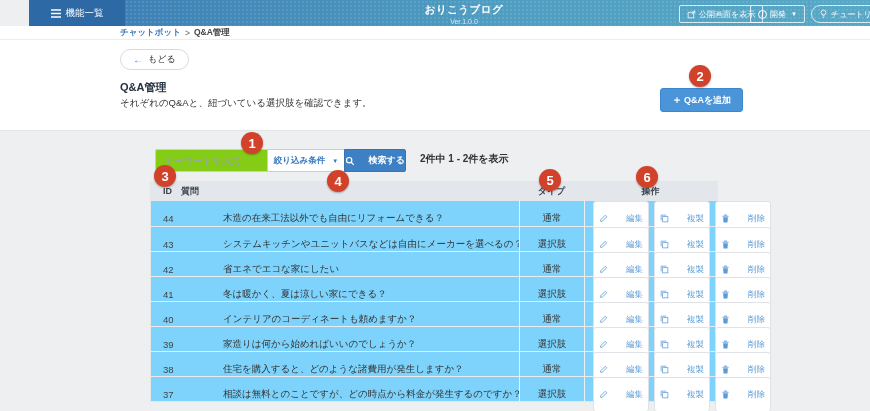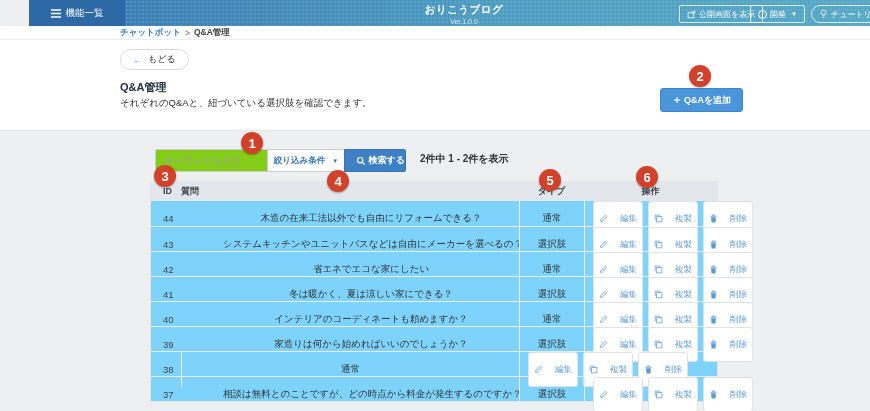--- a/index.html
+++ b/index.html
@@ -96,21 +96,21 @@
     position:absolute; left:267px; top:149px; width:78px; height:23px;
     background:#fff; border:1px solid #c9ced4; color:#3a7abf;
     font-size:8.5px; font-weight:bold; display:flex; align-items:center;
     justify-content:center; gap:5px; cursor:pointer; font-family:inherit;
   }
   .filter-btn .chev{ color:#3a7abf; font-size:6px; }
   .search-btn{
     position:absolute; left:344px; top:149px; width:62px; height:23px;
     background:#3d80c3; border:1px solid #3574b5; border-radius:0 2px 2px 0;
     color:#fff; font-size:9px; font-weight:bold; display:flex;
-    align-items:center; justify-content:flex-end; gap:3px; cursor:pointer;
+    align-items:center; justify-content:space-between; gap:3px; cursor:pointer;
     font-family:inherit;
   }
   .result-count{
     position:absolute; left:420px; top:152px; font-size:10px;
     font-weight:bold; color:#333;
   }
 
   
   .qa-table{
     position:absolute; left:150px; top:181px; width:568px;
@@ -122,27 +122,27 @@
     font-size:9px; font-weight:bold; color:#39434f;
   }
   .th-id{ padding-left:12px; }
   .th-type,.th-action{ text-align:center; }
   .trow{
     height:25px; display:grid; grid-template-columns:30px 338px 65px 133px;
     align-items:center; background:#7dd3fc; border-top:1px solid #e9ebee;
   }
   .trow:first-child{ border-top:none; }
   .td-id{ padding-left:12px; font-size:9.5px; color:#444; }
-  .td-q{ padding-left:42px; font-size:9.5px; color:#333; white-space:nowrap; overflow:hidden;text-align:center; }
+  .td-q{ padding-left:42px; font-size:9.5px; color:#333; white-space:nowrap; overflow:hidden; }
   .td-type{ text-align:center; font-size:9.5px; color:#333; border-left:1px solid #eceef0; height:100%; display:flex; align-items:center; justify-content:center; }
   .td-actions{ display:flex; gap:5px; padding-left:8px; border-left:1px solid #eceef0; height:100%; align-items:center; }
   .row-btn{
     height:35px; padding:0 5px; font-size:8.5px; color:#5b9bd5;
     background:#fff; border:1px solid #dfe3e8; border-radius:3px;
-    display:inline-flex; align-items:center; gap:12px; cursor:pointer;
+    display:inline-flex; align-items:center; gap:18px; cursor:pointer;
     font-family:inherit; white-space:nowrap;
   }
   .bico{ flex:0 0 auto; }
 
   
   .badge{
     position:absolute; width:22px; height:22px; border-radius:50%;
     background:#d2422a; color:#fff; font-weight:bold; font-size:13px;
     display:flex; align-items:center; justify-content:center;
     box-shadow:0 1px 2px rgba(0,0,0,.3); z-index:10;
@@ -399,20 +399,21 @@
               <rect x="1.8" y="2.4" width="8.4" height="1.1" fill="currentColor"></rect>
               <path d="M2.8 4.2h6.4l-.6 7H3.4z" fill="currentColor"></path>
             </svg>
         <span>削除</span>
       </button>
     </div>
   </div>
 
   <div class="trow">
     <div class="td-id">38</div>
+    <div class="td-q">住宅を購入すると、どのような諸費用が発生しますか？</div>
     <div class="td-type">通常</div>
     <div class="td-actions">
       <button class="row-btn">
         <svg class="bico" width="9" height="9" viewBox="0 0 12 12">
               <path d="M8.3 1.7l2 2L4.2 9.8H2.2v-2z" fill="none" stroke="currentColor" stroke-width="1.1"></path>
             </svg>
         <span>編集</span>
       </button>
       <button class="row-btn">
         <svg class="bico" width="9" height="9" viewBox="0 0 12 12">

